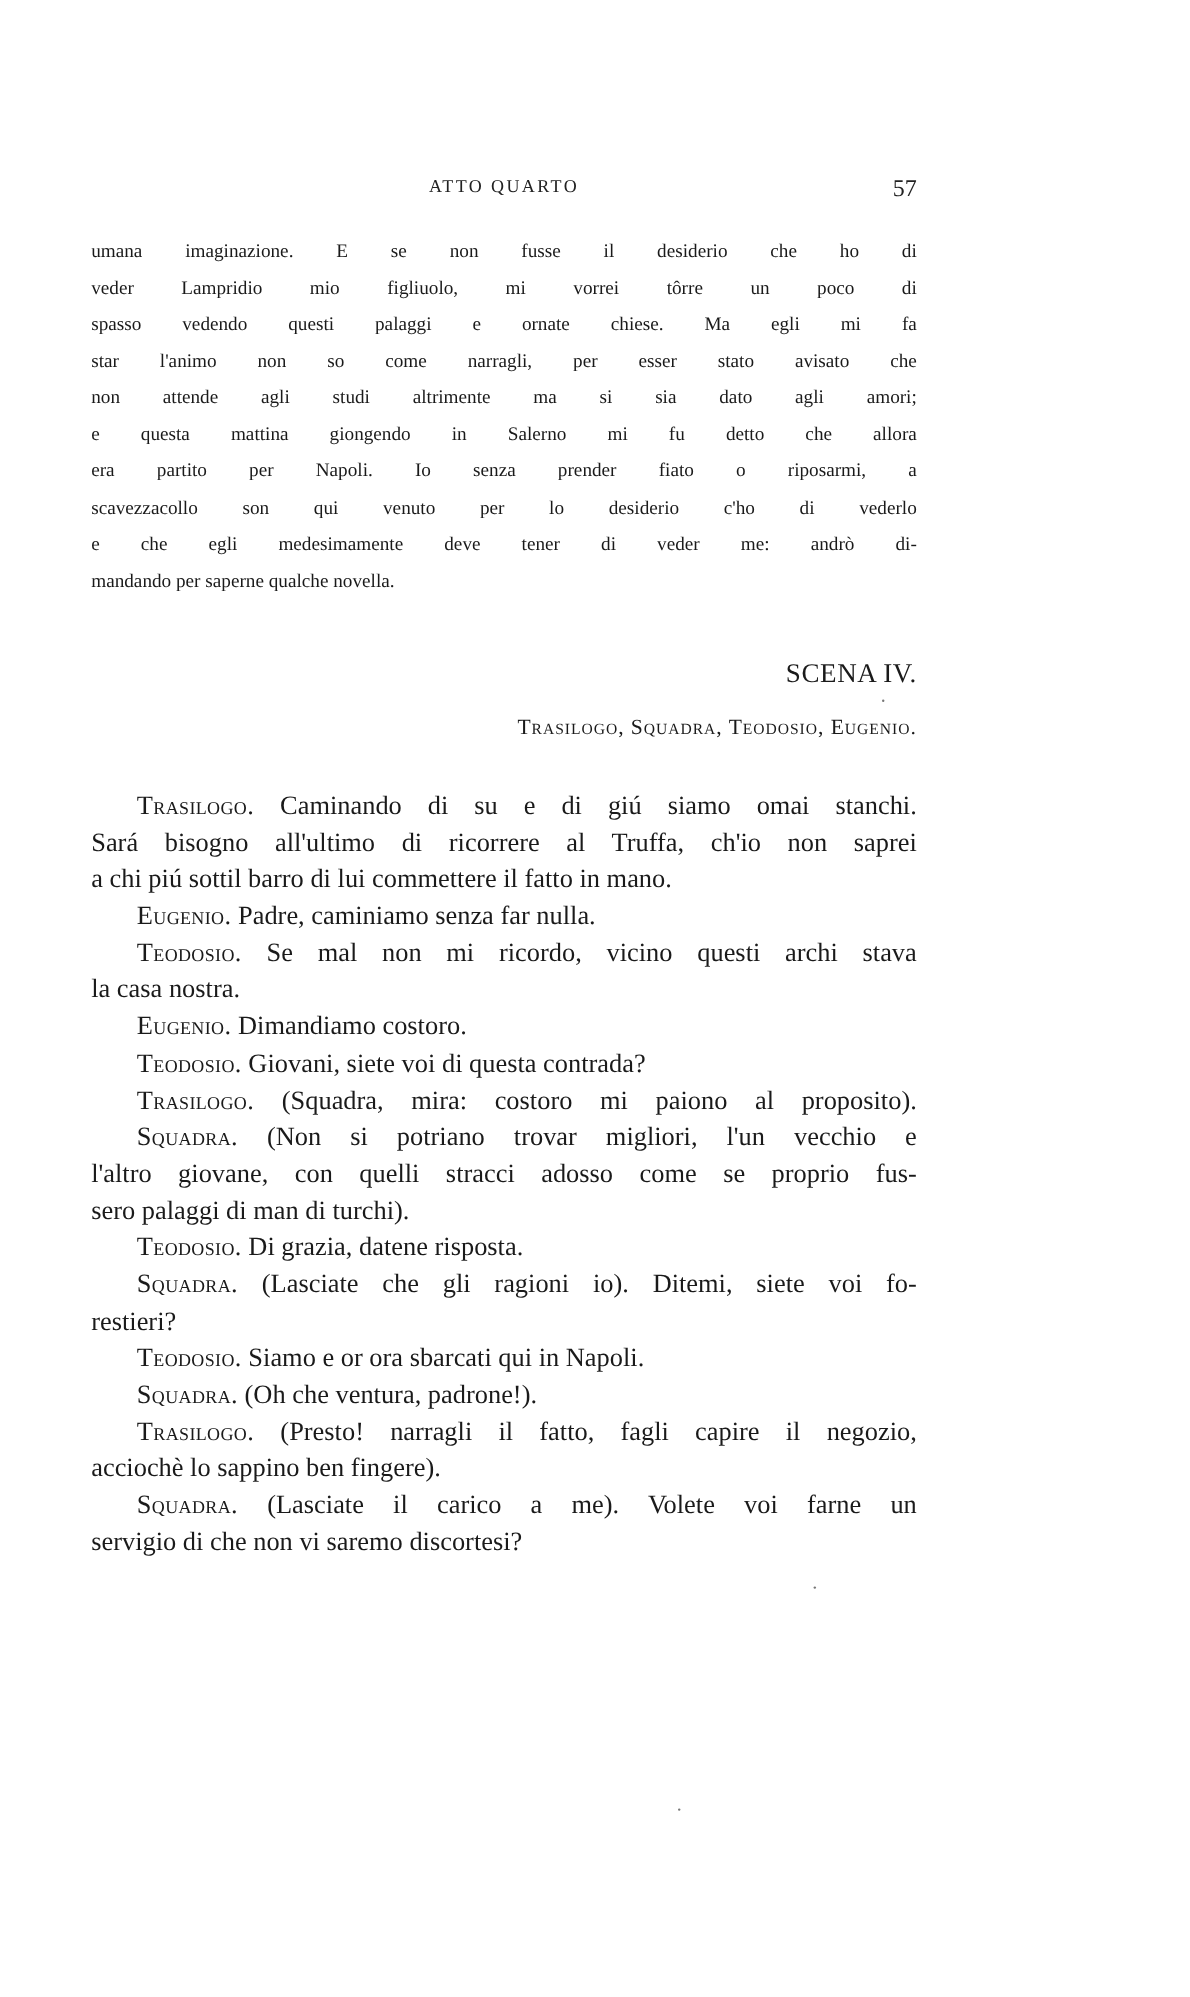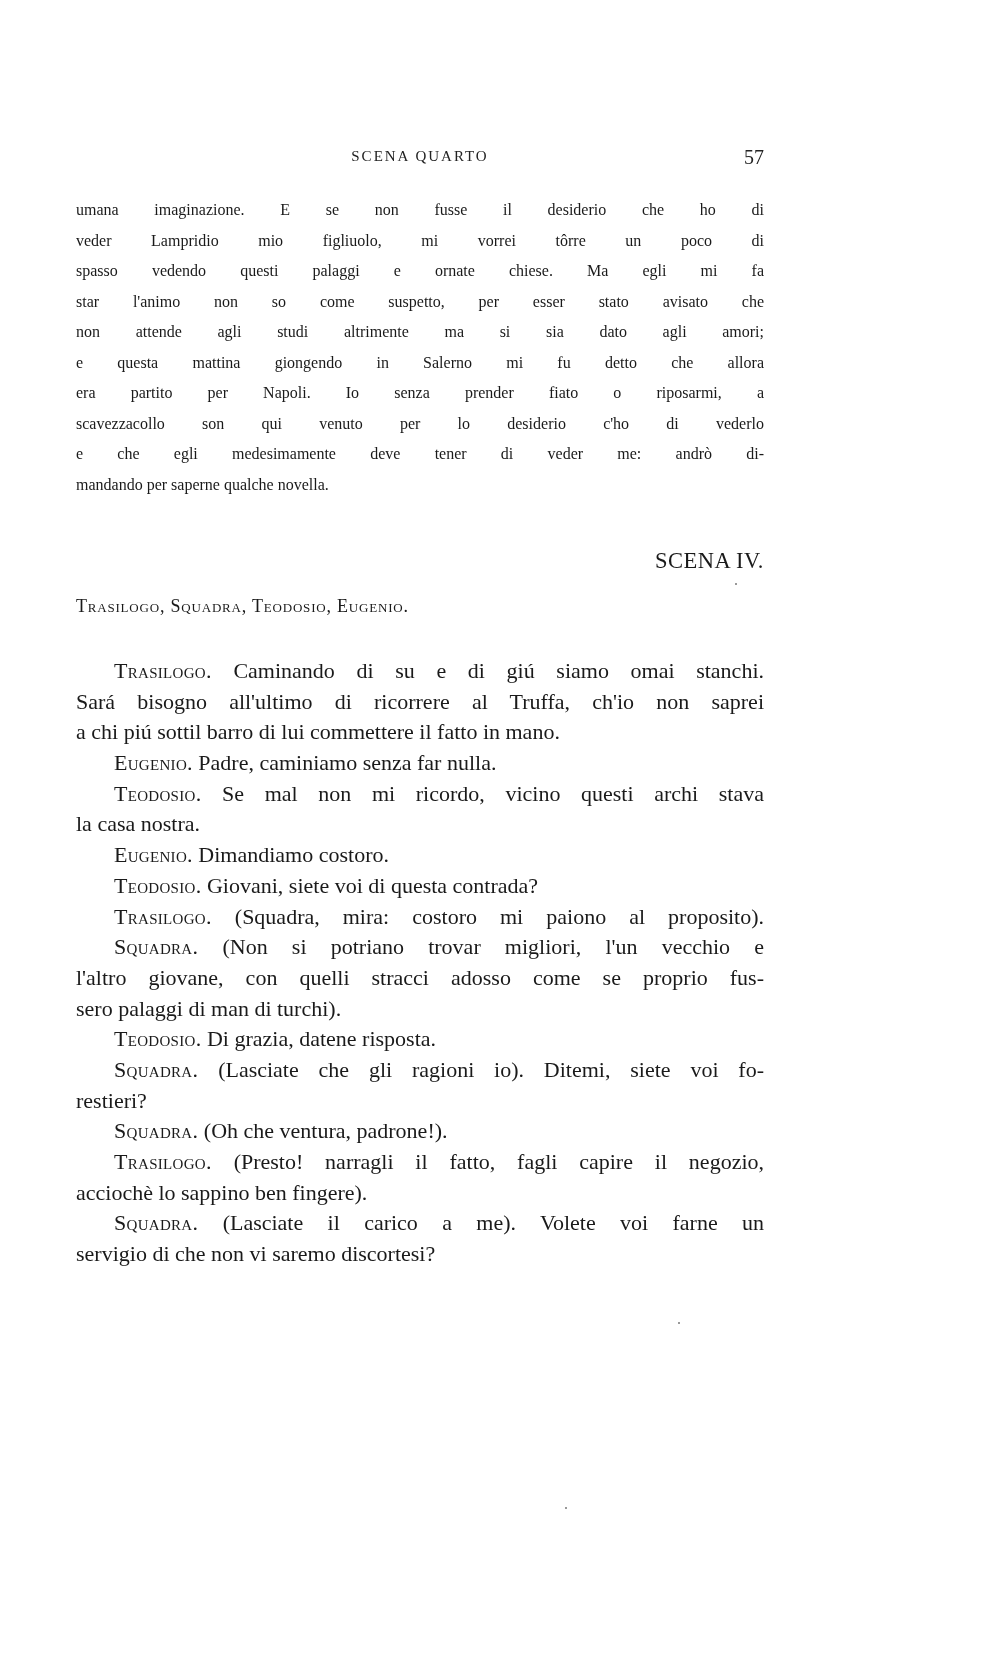--- a/index.html
+++ b/index.html
@@ -73,21 +73,21 @@
       top: 548px;
       text-align: right;
       font-size: 22.5px;
       letter-spacing: 0.5px;
     }
     .characters-line {
       position: absolute;
       left: 76px;
       width: 688px;
       top: 596px;
-      text-align: left;
+      text-align: right;
       font-size: 18px;
       font-variant: small-caps;
       letter-spacing: 0.8px;
     }
     .dialogue-block {
       position: absolute;
       left: 76px;
       top: 656px;
       width: 688px;
       font-size: 22px;
@@ -113,29 +113,29 @@
       background: #777;
       border-radius: 1px;
     }
   </style>
 </head>
 <body>
 
 <div class="page">
 
   <div class="running-head">
-    <div class="running-title">SCENA QUARTO</div>
+    <div class="running-title">ATTO QUARTO</div>
     <div class="page-number">57</div>
   </div>
 
   <div class="text-block">
     <span class="line">umana imaginazione. E se non fusse il desiderio che ho di</span>
     <span class="line">veder Lampridio mio figliuolo, mi vorrei tôrre un poco di</span>
     <span class="line">spasso vedendo questi palaggi e ornate chiese. Ma egli mi fa</span>
-    <span class="line">star l'animo non so come suspetto, per esser stato avisato che</span>
+    <span class="line">star l'animo non so come narragli, per esser stato avisato che</span>
     <span class="line">non attende agli studi altrimente ma si sia dato agli amori;</span>
     <span class="line">e questa mattina giongendo in Salerno mi fu detto che allora</span>
     <span class="line">era partito per Napoli. Io senza prender fiato o riposarmi, a</span>
     <span class="line">scavezzacollo son qui venuto per lo desiderio c'ho di vederlo</span>
     <span class="line">e che egli medesimamente deve tener di veder me: andrò di-</span>
     <span class="line last">mandando per saperne qualche novella.</span>
   </div>
 
   <div class="scene-heading">SCENA IV.</div>
   <div class="characters-line">Trasilogo, Squadra, Teodosio, Eugenio.</div>
@@ -159,20 +159,21 @@
 
     <span class="speech-line indent"><span class="speaker">Squadra.</span> <span>(Non si potriano trovar migliori, l'un vecchio e</span></span>
     <span class="speech-line">l'altro giovane, con quelli stracci adosso come se proprio fus-</span>
     <span class="speech-line last">sero palaggi di man di turchi).</span>
 
     <span class="speech-line indent last"><span class="speaker">Teodosio.</span> <span>Di grazia, datene risposta.</span></span>
 
     <span class="speech-line indent"><span class="speaker">Squadra.</span> <span>(Lasciate che gli ragioni io). Ditemi, siete voi fo-</span></span>
     <span class="speech-line last">restieri?</span>
 
+    <span class="speech-line indent last"><span class="speaker">Teodosio.</span> <span>Siamo e or ora sbarcati qui in Napoli.</span></span>
 
     <span class="speech-line indent last"><span class="speaker">Squadra.</span> <span>(Oh che ventura, padrone!).</span></span>
 
     <span class="speech-line indent"><span class="speaker">Trasilogo.</span> <span>(Presto! narragli il fatto, fagli capire il negozio,</span></span>
     <span class="speech-line last">acciochè lo sappino ben fingere).</span>
 
     <span class="speech-line indent"><span class="speaker">Squadra.</span> <span>(Lasciate il carico a me). Volete voi farne un</span></span>
     <span class="speech-line last">servigio di che non vi saremo discortesi?</span>
   </div>
 

